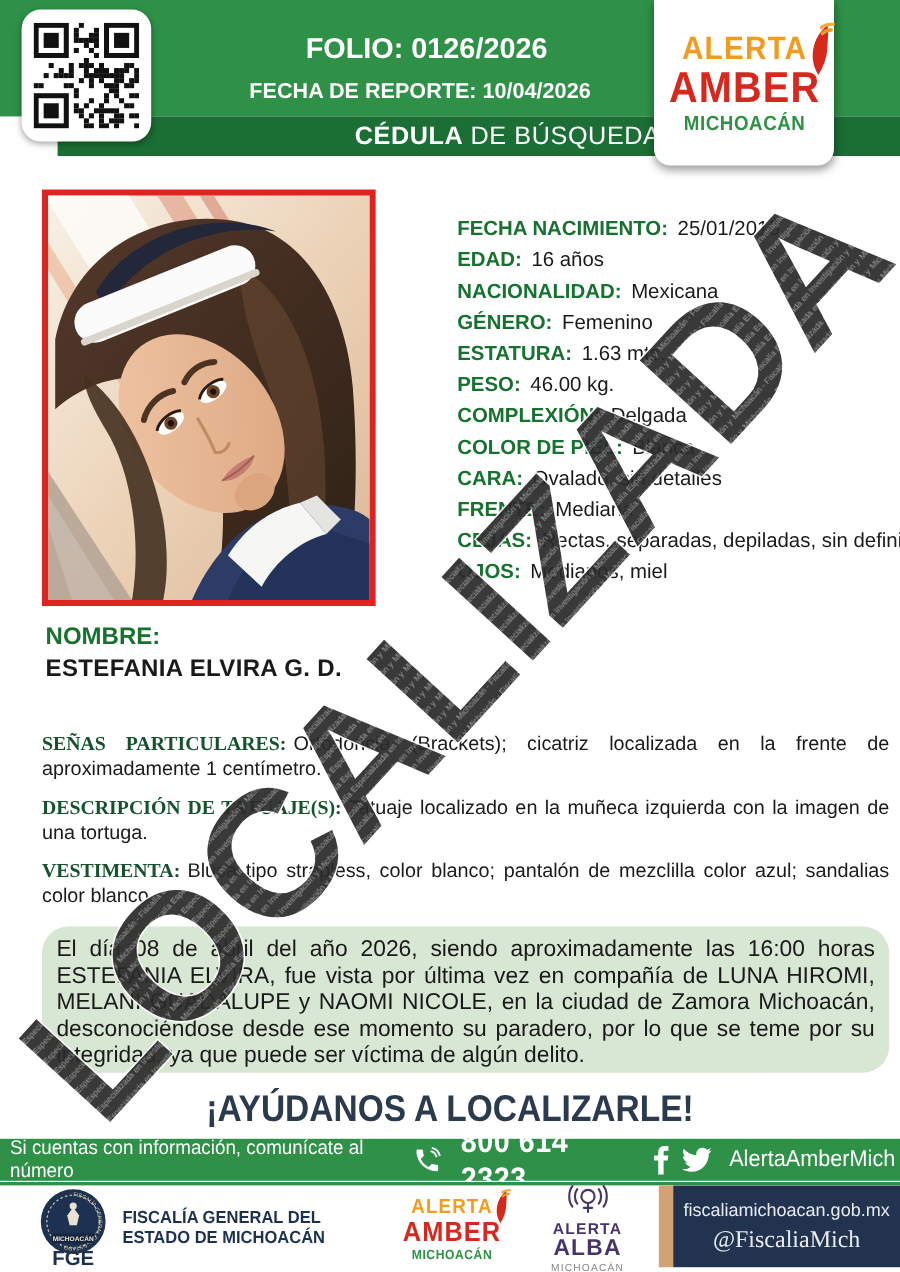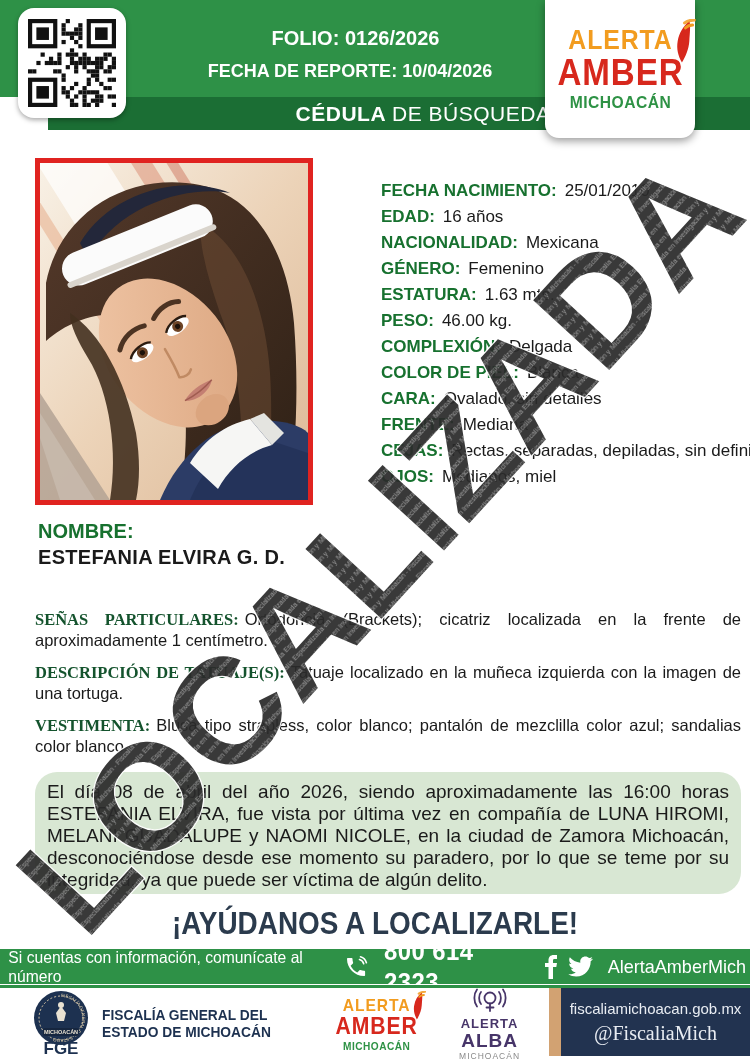--- a/index.html
+++ b/index.html
@@ -5,21 +5,21 @@
   html,body{margin:0;padding:0;background:#ffffff;}
   .page{position:relative;width:750px;height:1060px;background:#ffffff;overflow:hidden;
         font-family:"Liberation Sans",sans-serif;-webkit-font-smoothing:antialiased;}
 
   
   .header{position:absolute;left:0;top:0;width:750px;height:97px;background:#2e9147;}
   .cedula-strip{position:absolute;left:0;top:97px;width:750px;height:33px;background:#1b6e34;
                 color:#fff;text-align:center;line-height:33px;font-size:21px;letter-spacing:.5px;margin-left:48px;}
   .cedula-strip .b{font-weight:bold;margin-right:6px;}
   .header-text{position:absolute;left:0;top:0;width:700px;text-align:center;color:#fff;}
-  .folio{margin-top:27px;font-size:20px;font-weight:bold;padding-left:11px;}
+  .folio{margin-top:27px;font-size:24px;font-weight:bold;padding-left:11px;}
   .fecha{margin-top:11px;font-size:18px;font-weight:bold;}
 
   .qr-card{position:absolute;left:18px;top:8px;width:108px;height:110px;background:#fff;
            border-radius:16px;box-shadow:0 2px 5px rgba(0,0,0,.35);display:flex;align-items:center;justify-content:center;}
 
   .amber-card{position:absolute;left:545px;top:0;width:150px;height:138px;background:#fff;
               border-radius:0 0 14px 14px;box-shadow:0 3px 8px rgba(0,0,0,.4);
               display:flex;align-items:center;justify-content:center;}
 
   .amber-logo{position:relative;text-align:center;transform:scaleX(.92);line-height:1;}

